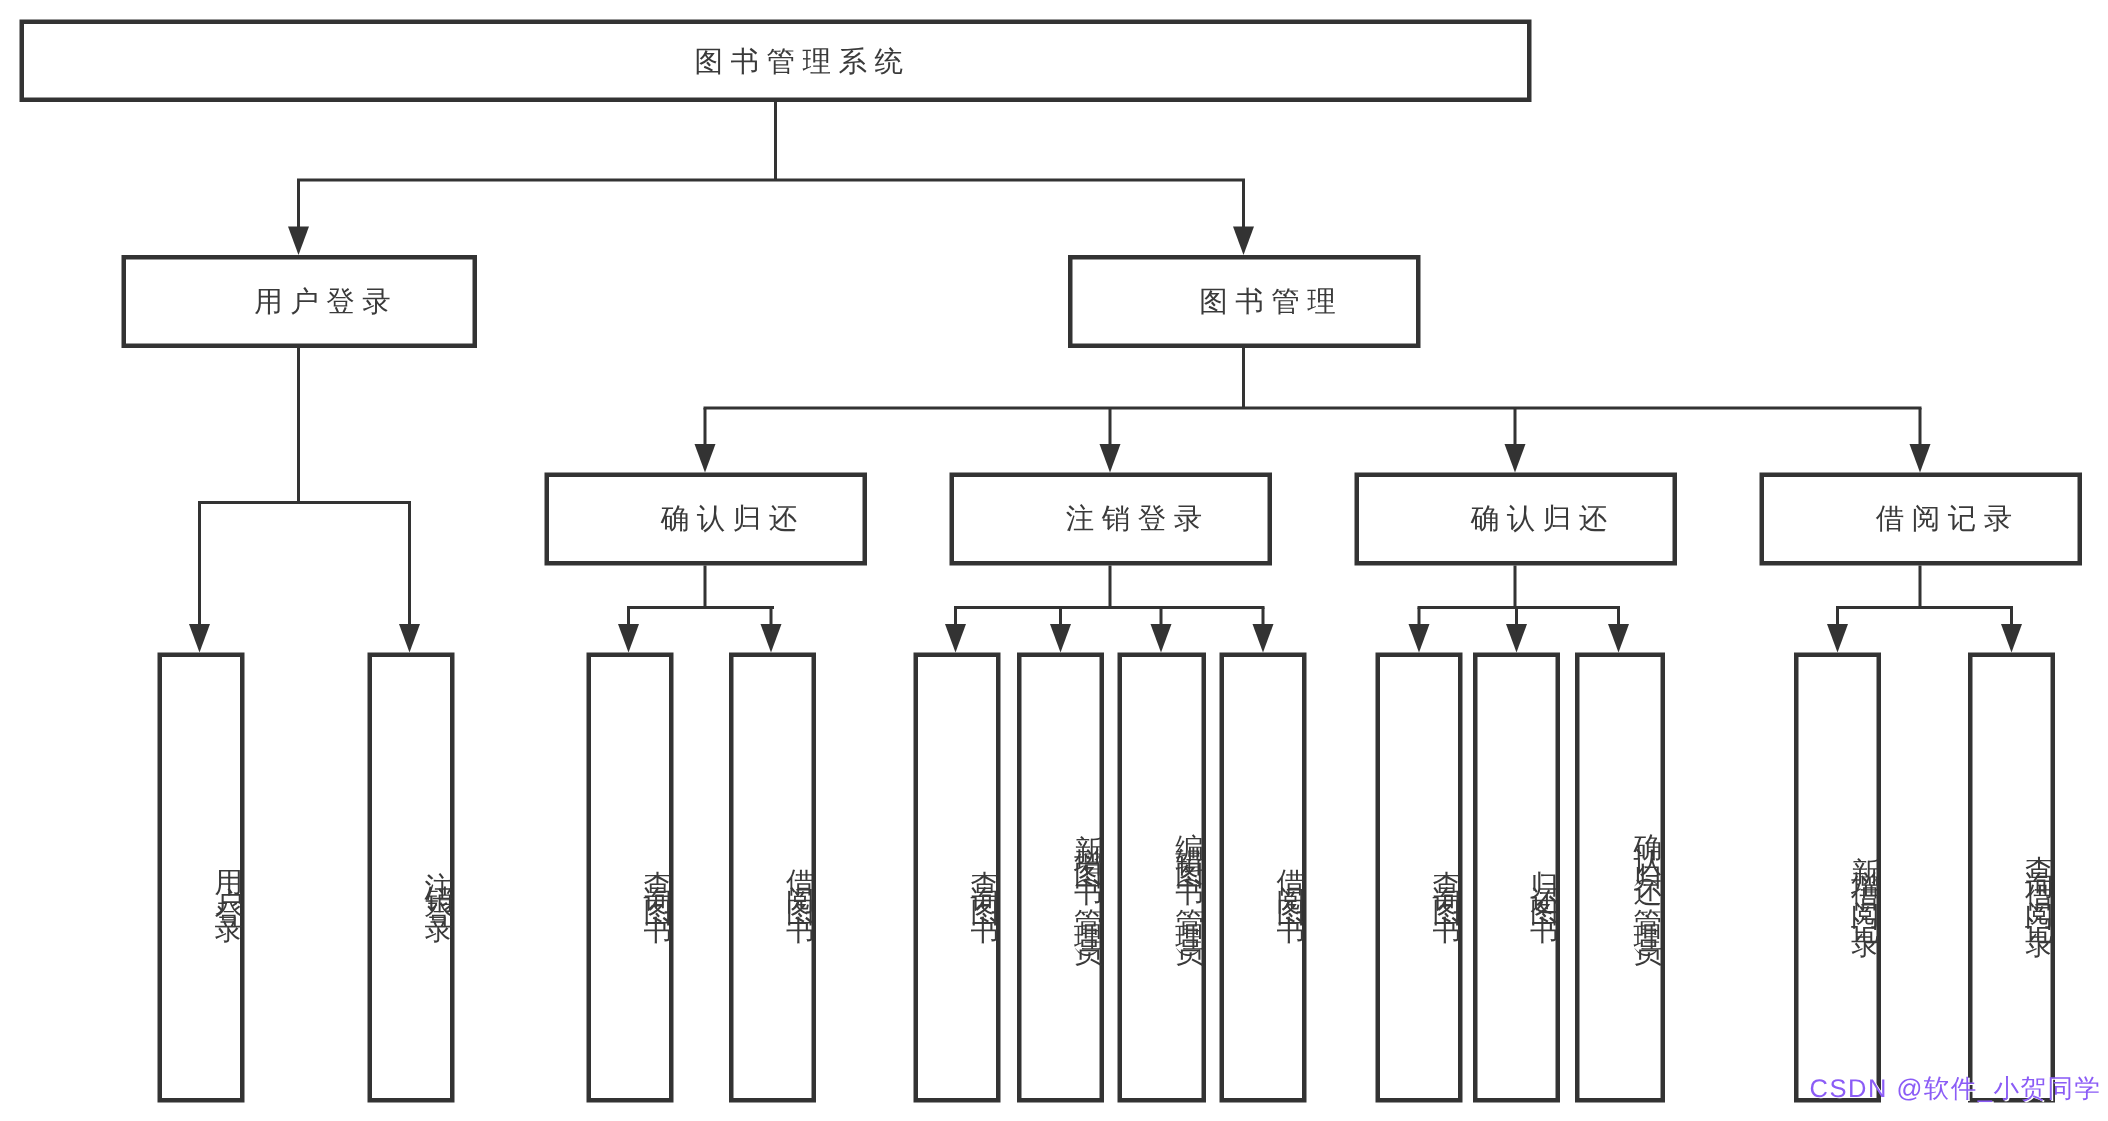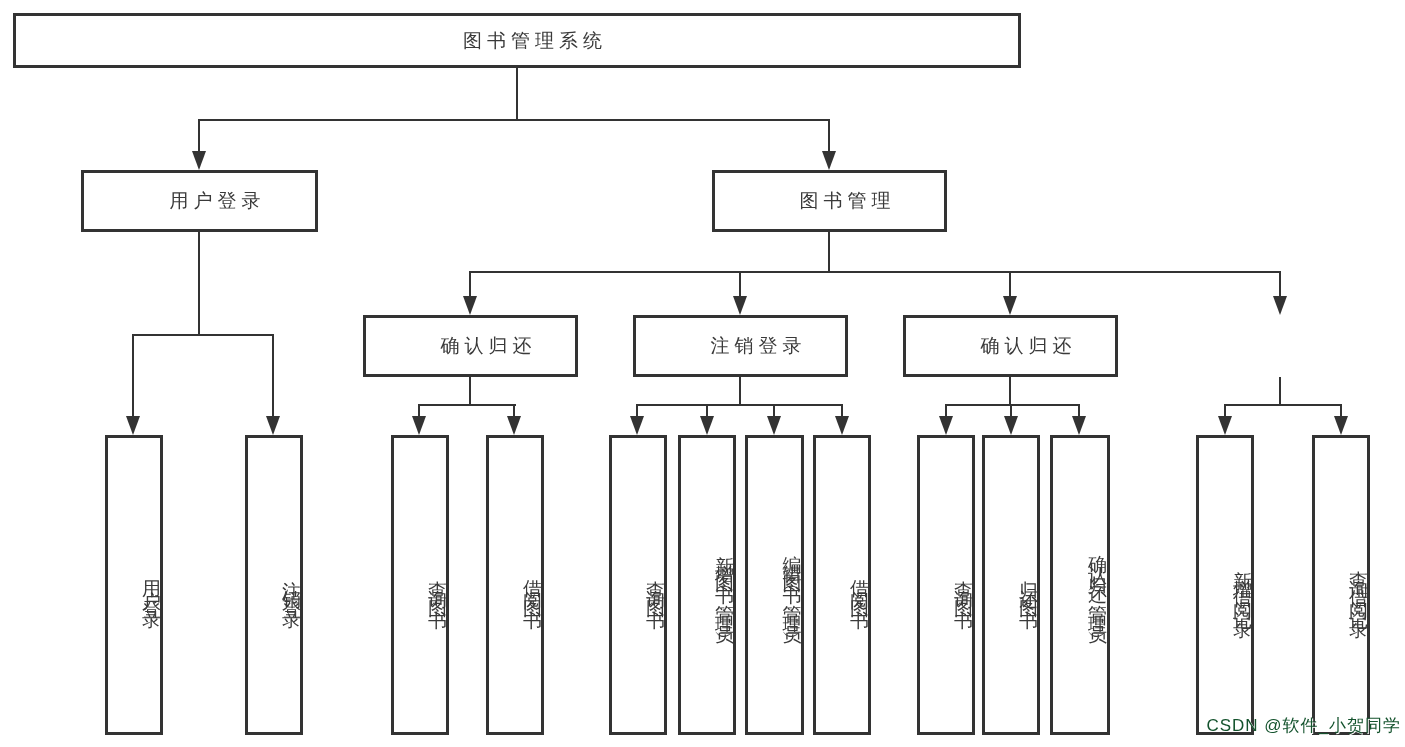--- a/index.html
+++ b/index.html
@@ -17,36 +17,37 @@
     letter-spacing:10px;white-space:normal;line-height:1;
   }
   .cl{position:absolute;background:#333;}
   .arrow{
     position:absolute;width:0;height:0;
     border-left:7px solid transparent;border-right:7px solid transparent;
     border-top:19px solid #333;
   }
   .watermark{
     position:absolute;top:714px;right:4px;font-size:17px;letter-spacing:1px;
-    color:#14532d;text-shadow:1px 1px 0 #fff;
+    color:#8b5cf6;text-shadow:1px 1px 0 #fff;
   }
 </style>
 </head>
 <body>
 
 <div id="stage">
 
   <div class="node" style="left:13px;top:13px;width:1008px;height:55px">图书管理系统</div>
 
   <div class="node" style="left:81px;top:170px;width:237px;height:62px">用户登录</div>
   <div class="node" style="left:712px;top:170px;width:235px;height:62px">图书管理</div>
 
   <div class="node" style="left:363px;top:315px;width:215px;height:62px">确认归还</div>
   <div class="node" style="left:633px;top:315px;width:215px;height:62px">注销登录</div>
   <div class="node" style="left:903px;top:315px;width:215px;height:62px">确认归还</div>
+  <div class="node" style="left:1173px;top:315px;width:215px;height:62px">借阅记录</div>
 
   <div class="node vnode" style="left:105px;top:435px;width:58px;height:300px">用户登录</div>
   <div class="node vnode" style="left:245px;top:435px;width:58px;height:300px">注销登录</div>
 
   <div class="node vnode" style="left:391px;top:435px;width:58px;height:300px">查询图书</div>
   <div class="node vnode" style="left:486px;top:435px;width:58px;height:300px">借阅图书</div>
 
   <div class="node vnode" style="left:609px;top:435px;width:58px;height:300px">查询图书</div>
   <div class="node vnode" style="left:678px;top:435px;width:58px;height:300px">新增图书（管理员）</div>
   <div class="node vnode" style="left:745px;top:435px;width:59px;height:300px">编辑图书（管理员）</div>

